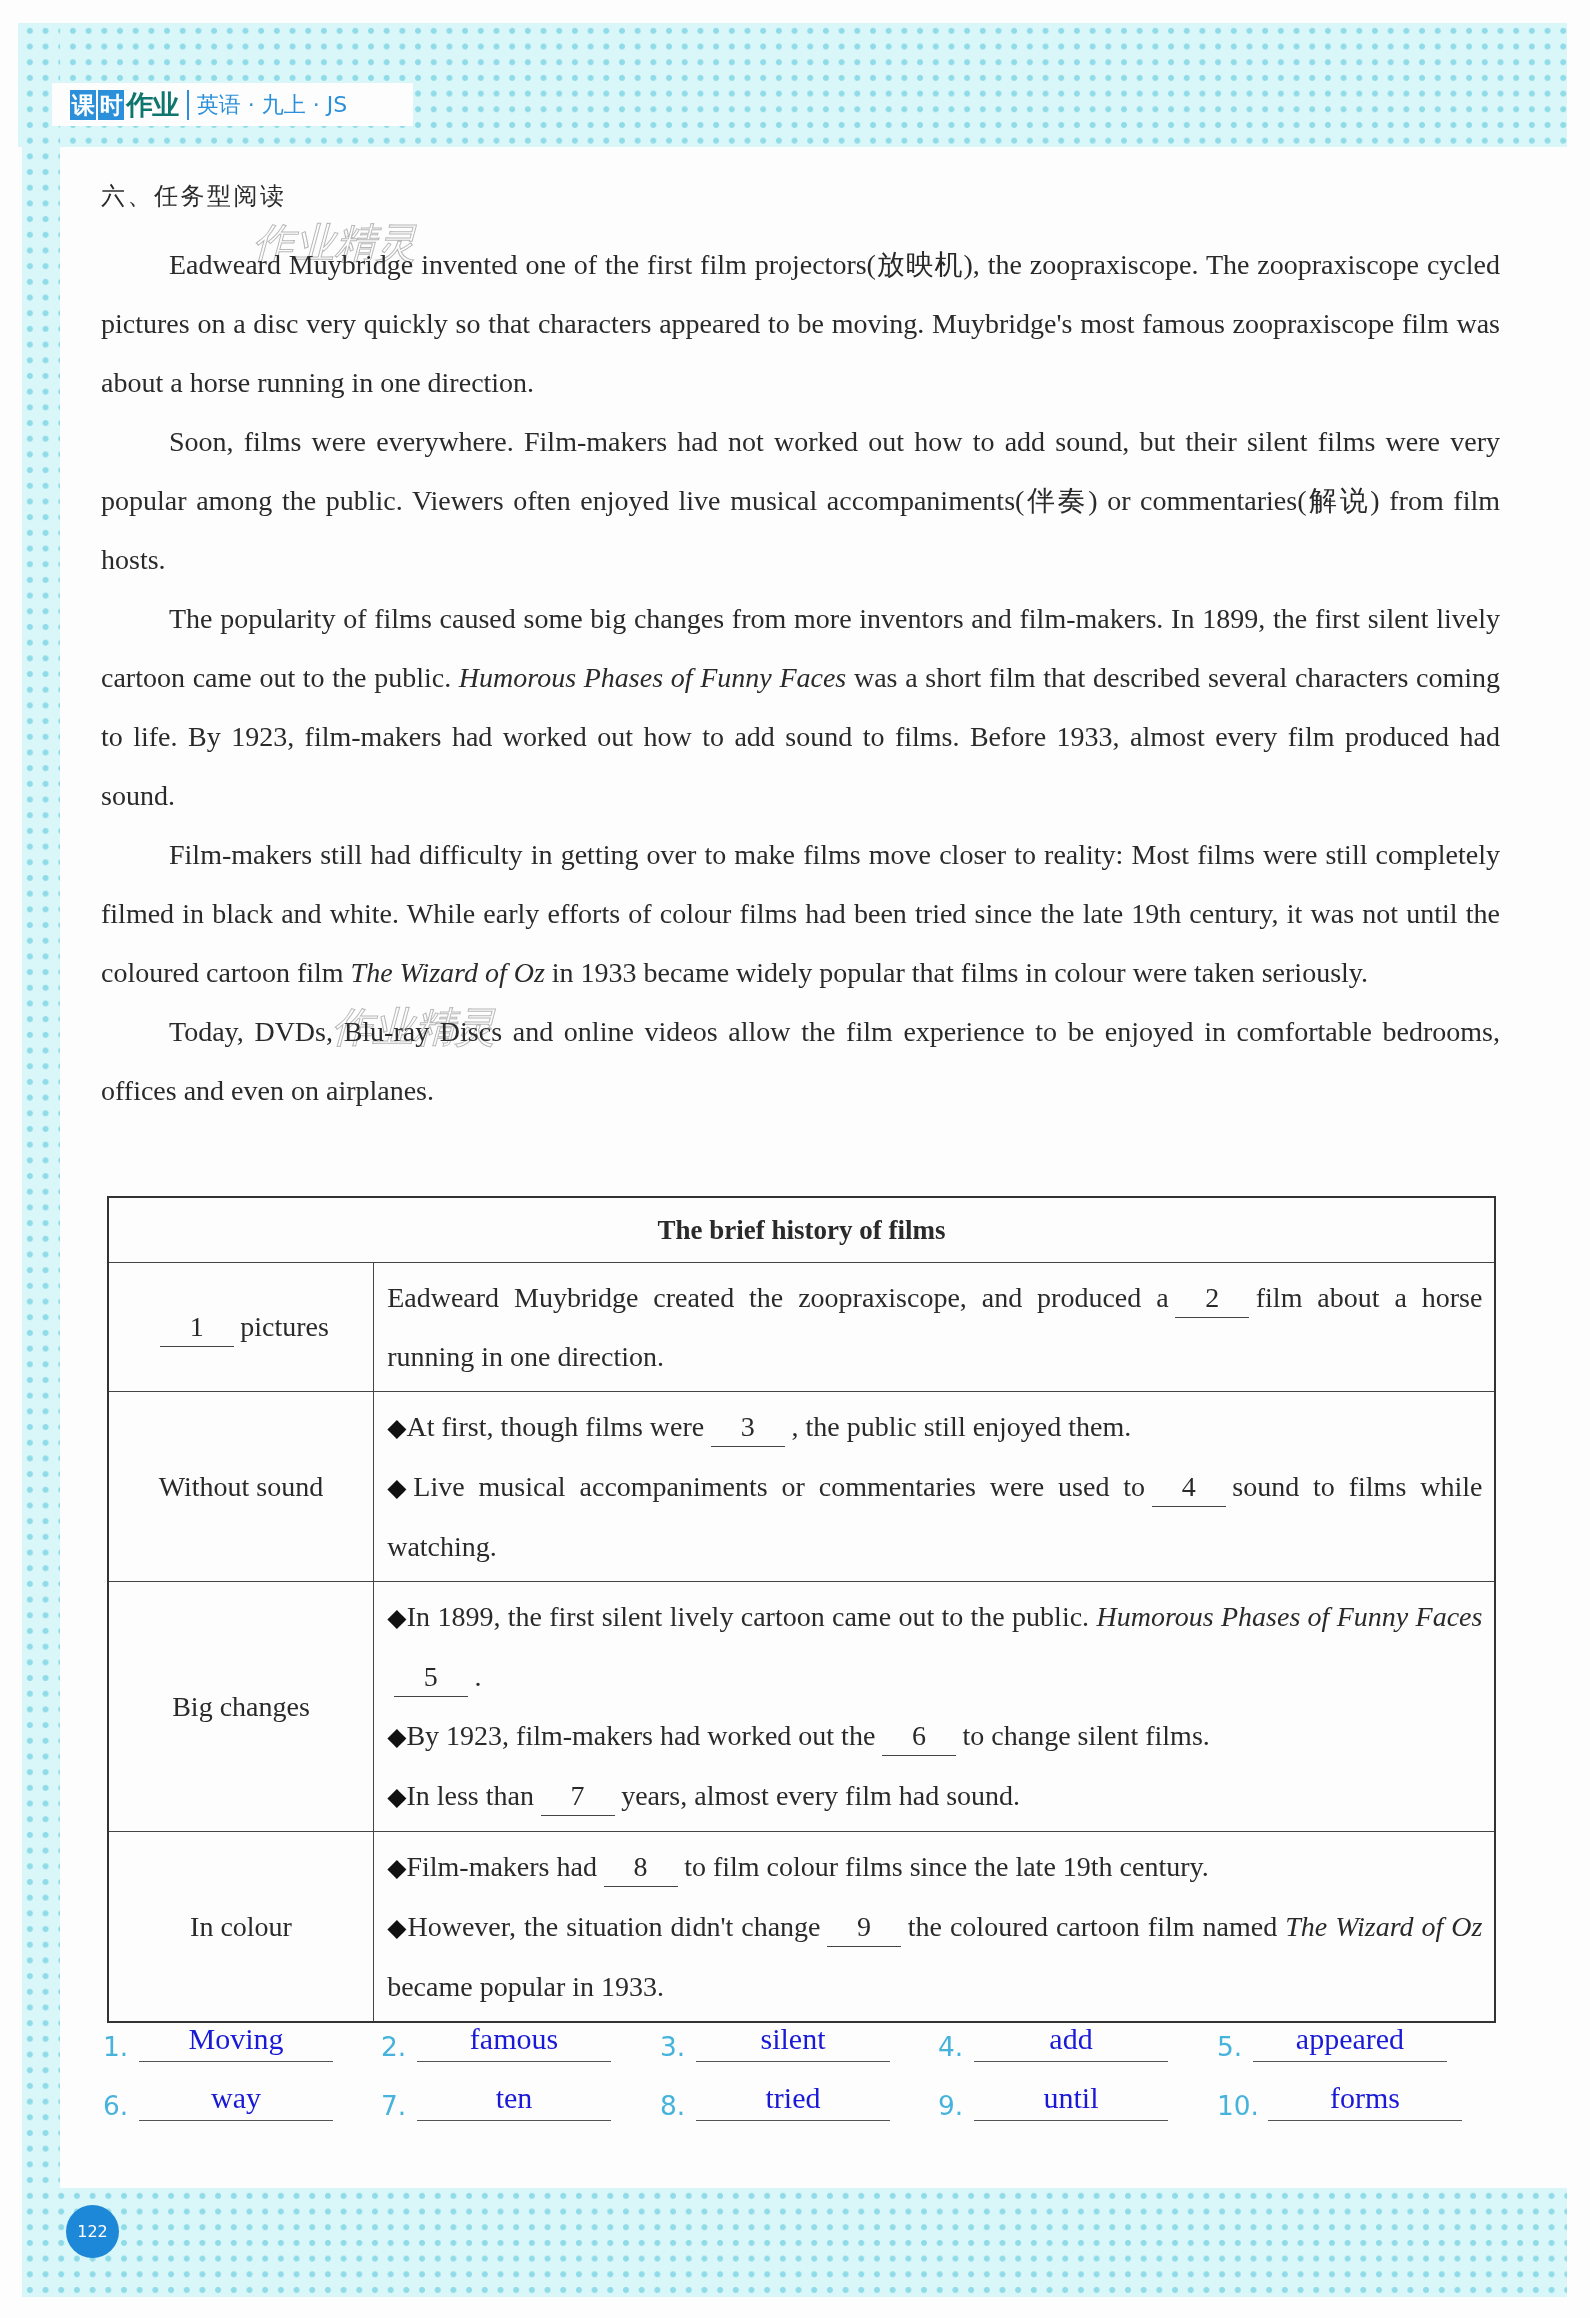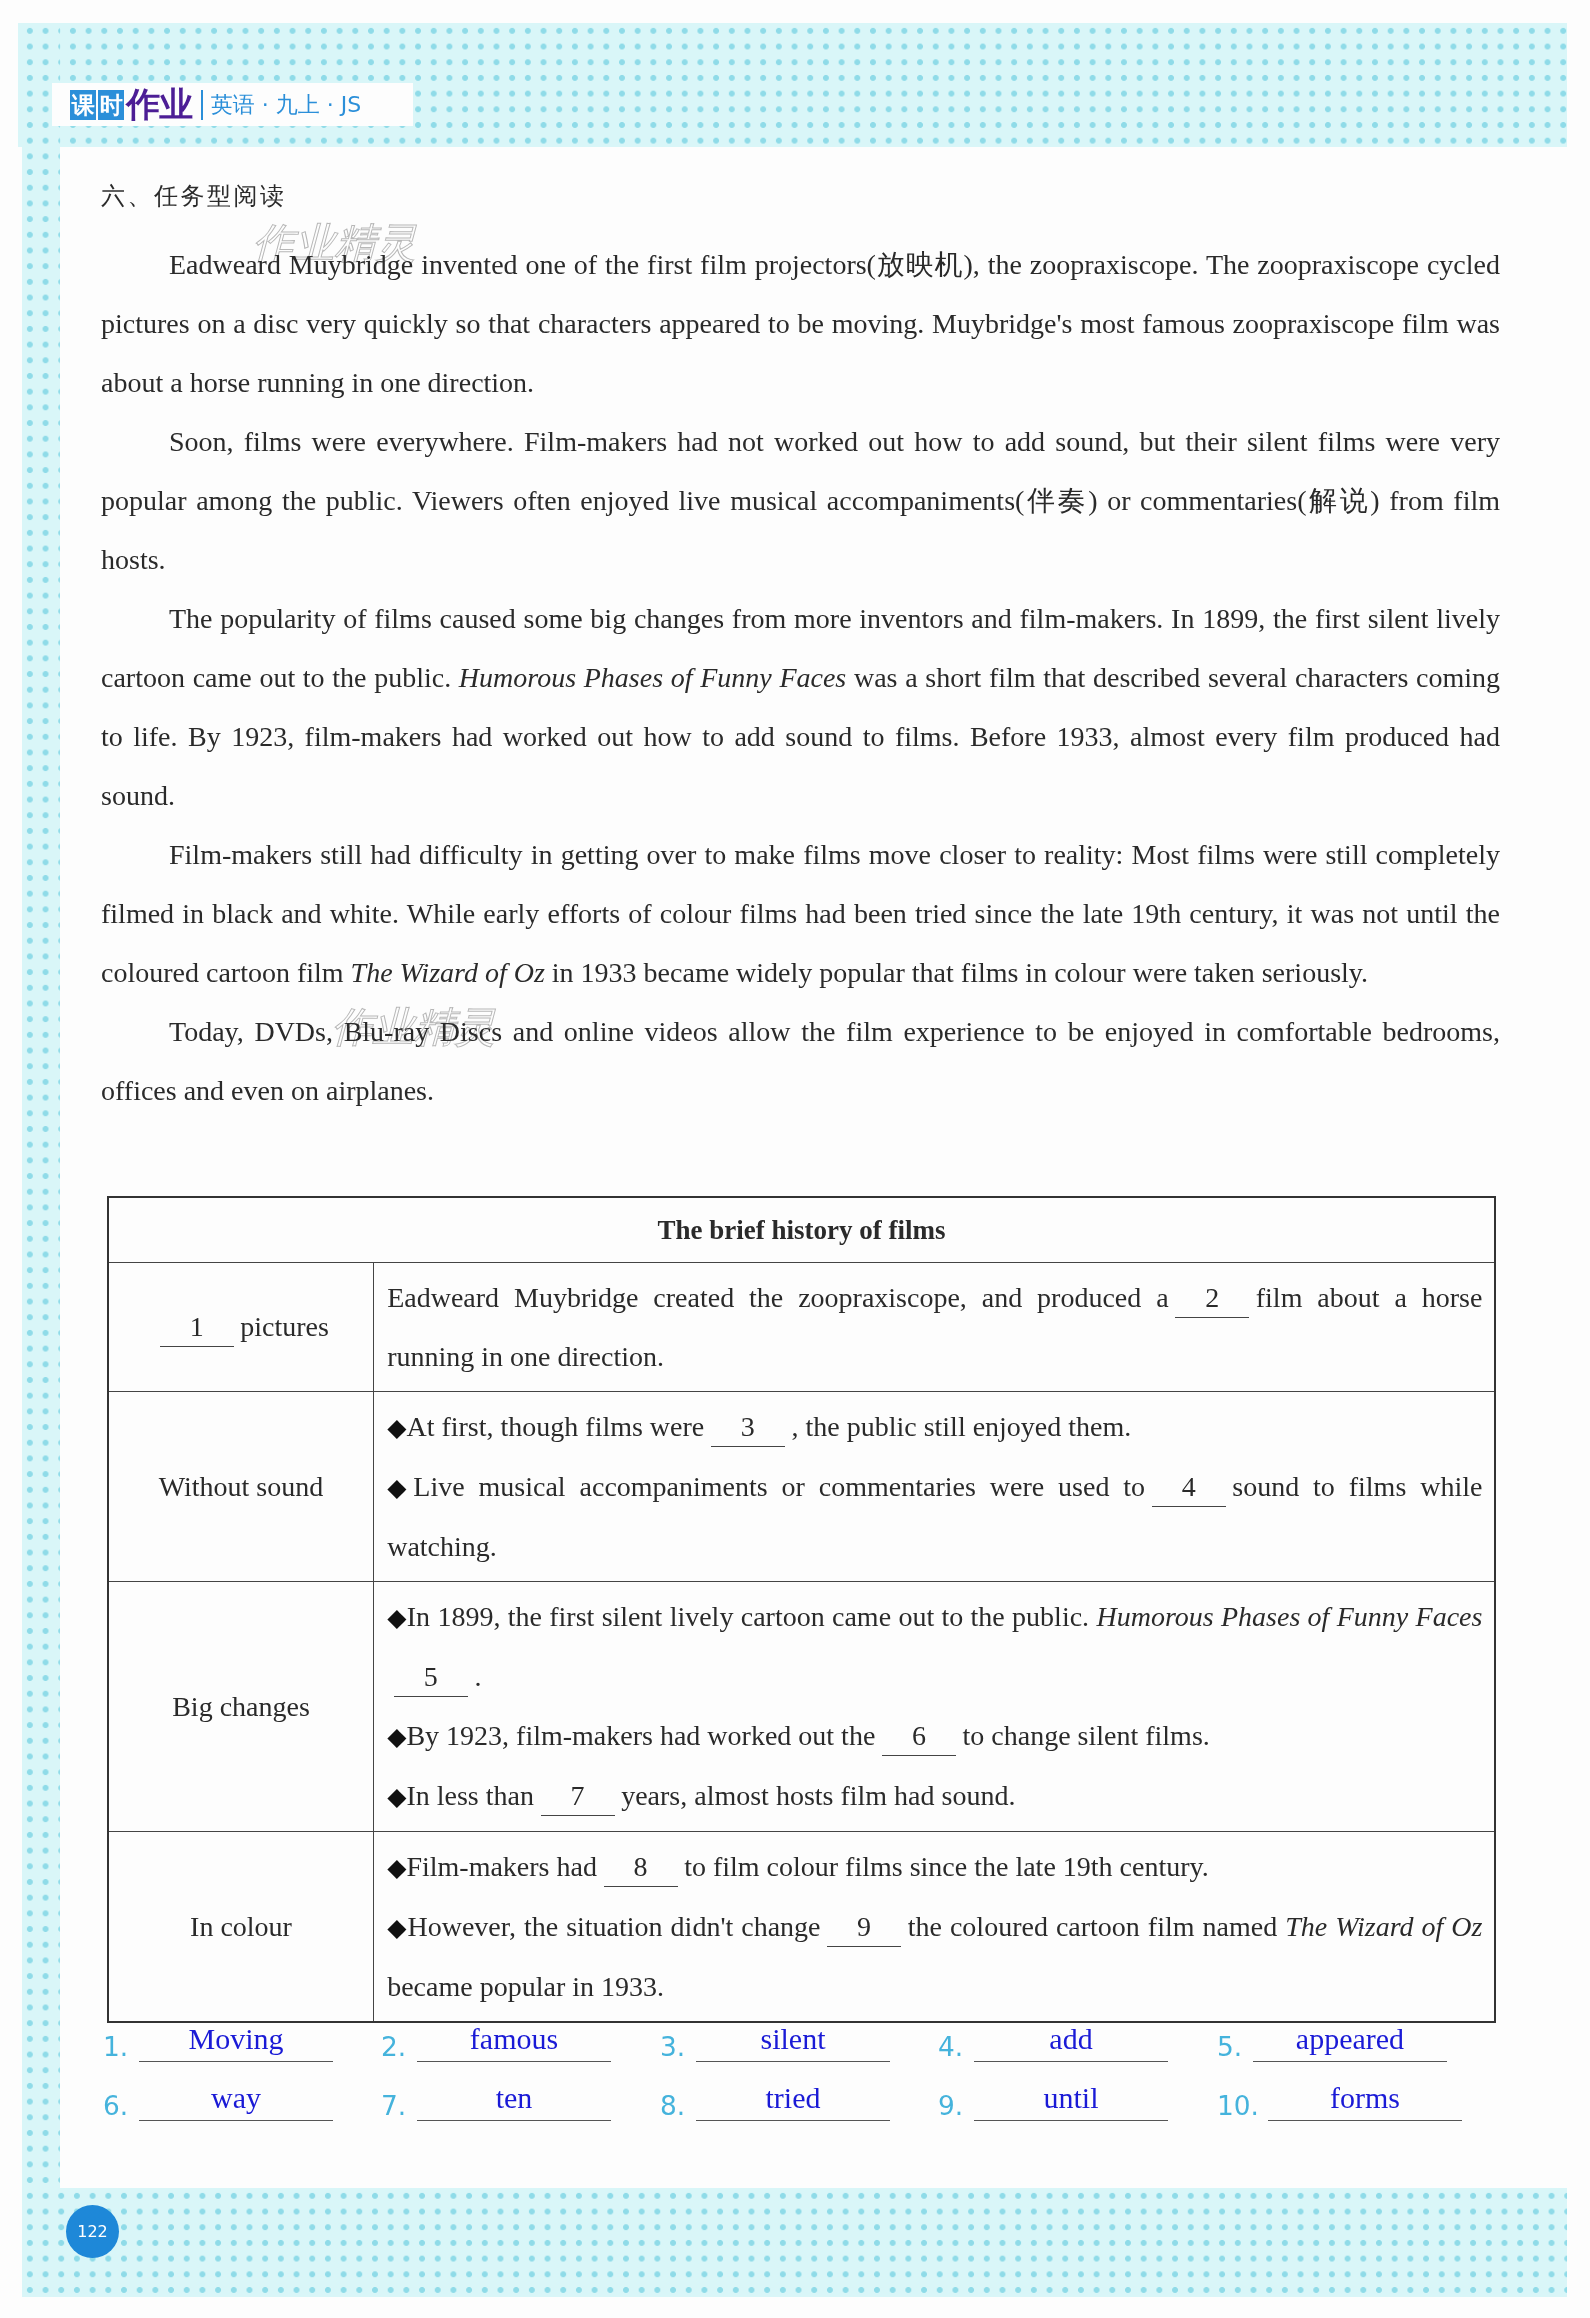--- a/index.html
+++ b/index.html
@@ -10,21 +10,21 @@
           background-size:15.7px 15.7px; }
   #top-band { position:absolute; left:18px; top:23px; width:1549px; height:124px; }
   #left-band { position:absolute; left:22px; top:23px; width:38px; height:2274px; }
   #bottom-band { position:absolute; left:22px; top:2188px; width:1545px; height:109px; }
   #page-body { position:absolute; left:60px; top:147px; width:1507px; height:2041px; background:#fdfdfd; }
 
   #logo { position:absolute; left:52px; top:83px; width:361px; height:43px; background:#fdfdfd;
           display:flex; align-items:center; padding-left:18px; box-sizing:border-box;
           font-family:"DejaVu Sans",sans-serif; }
   .logo-box { background:#2b8fd9; color:#fff; font-weight:bold; font-size:23px; padding:0 1.7px; line-height:30px; margin-right:1.7px; }
-  .logo-bold { color:#4c1d95; font-weight:bold; font-size:34px; letter-spacing:-0.8px; }
+  .logo-bold { color:#0f766e; font-weight:bold; font-size:27px; letter-spacing:-0.8px; }
   .logo-sep { width:1.7px; height:30px; background:#2b8fd9; margin:0 8.3px; }
   .logo-sub { color:#2b8fd9; font-size:22px; }
 
   #section-title { position:absolute; left:101px; top:180px; font-family:"DejaVu Sans",sans-serif;
                    font-size:24px; color:#2b2b2b; letter-spacing:2.5px; }
   #watermark1, #watermark2 { position:absolute; font-family:"DejaVu Sans",sans-serif; font-size:41px;
                    color:transparent; -webkit-text-stroke:1px #9a9a9a; transform:skewX(-15deg); opacity:0.7; }
   #watermark1 { left:256px; top:216px; }
   #watermark2 { left:335px; top:1000px; }
 
@@ -97,21 +97,21 @@
     <td class="cell">
       <div><span class="diamond">◆</span><span>At first, though films were</span><span class="blank">3</span><span>, the public still enjoyed them.</span></div>
       <div><span class="diamond">◆</span><span>Live musical accompaniments or commentaries were used to</span><span class="blank">4</span><span>sound to films while watching.</span></div>
     </td>
   </tr>
   <tr style="height:231px">
     <td class="row-label">Big changes</td>
     <td class="cell">
       <div><span class="diamond">◆</span><span>In 1899, the first silent lively cartoon came out to the public.</span> <i>Humorous Phases of Funny Faces</i><span class="blank">5</span><span>.</span></div>
       <div><span class="diamond">◆</span><span>By 1923, film-makers had worked out the</span><span class="blank">6</span><span>to change silent films.</span></div>
-      <div><span class="diamond">◆</span><span>In less than</span><span class="blank">7</span><span>years, almost hosts film had sound.</span></div>
+      <div><span class="diamond">◆</span><span>In less than</span><span class="blank">7</span><span>years, almost every film had sound.</span></div>
     </td>
   </tr>
   <tr style="height:168px">
     <td class="row-label">In colour</td>
     <td class="cell">
       <div><span class="diamond">◆</span><span>Film-makers had</span><span class="blank">8</span><span>to film colour films since the late 19th century.</span></div>
       <div><span class="diamond">◆</span><span>However, the situation didn't change</span><span class="blank">9</span><span>the coloured cartoon film named</span> <i>The Wizard of Oz</i> <span>became popular in 1933.</span></div>
     </td>
   </tr>
 </tbody>

